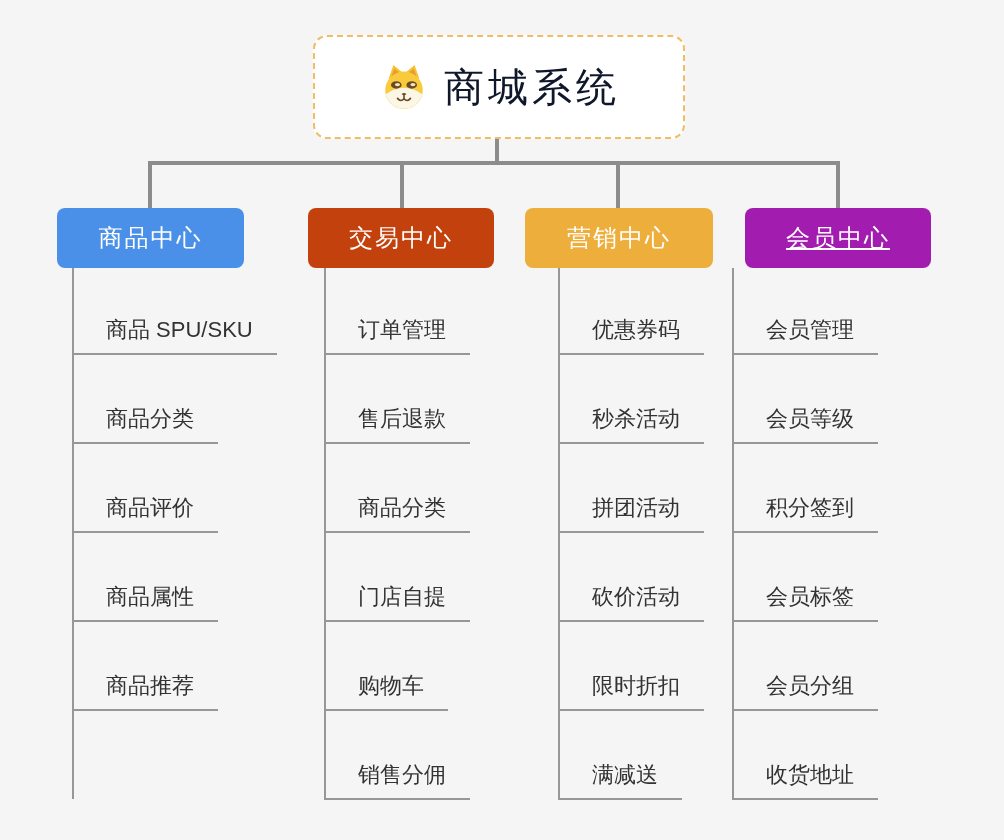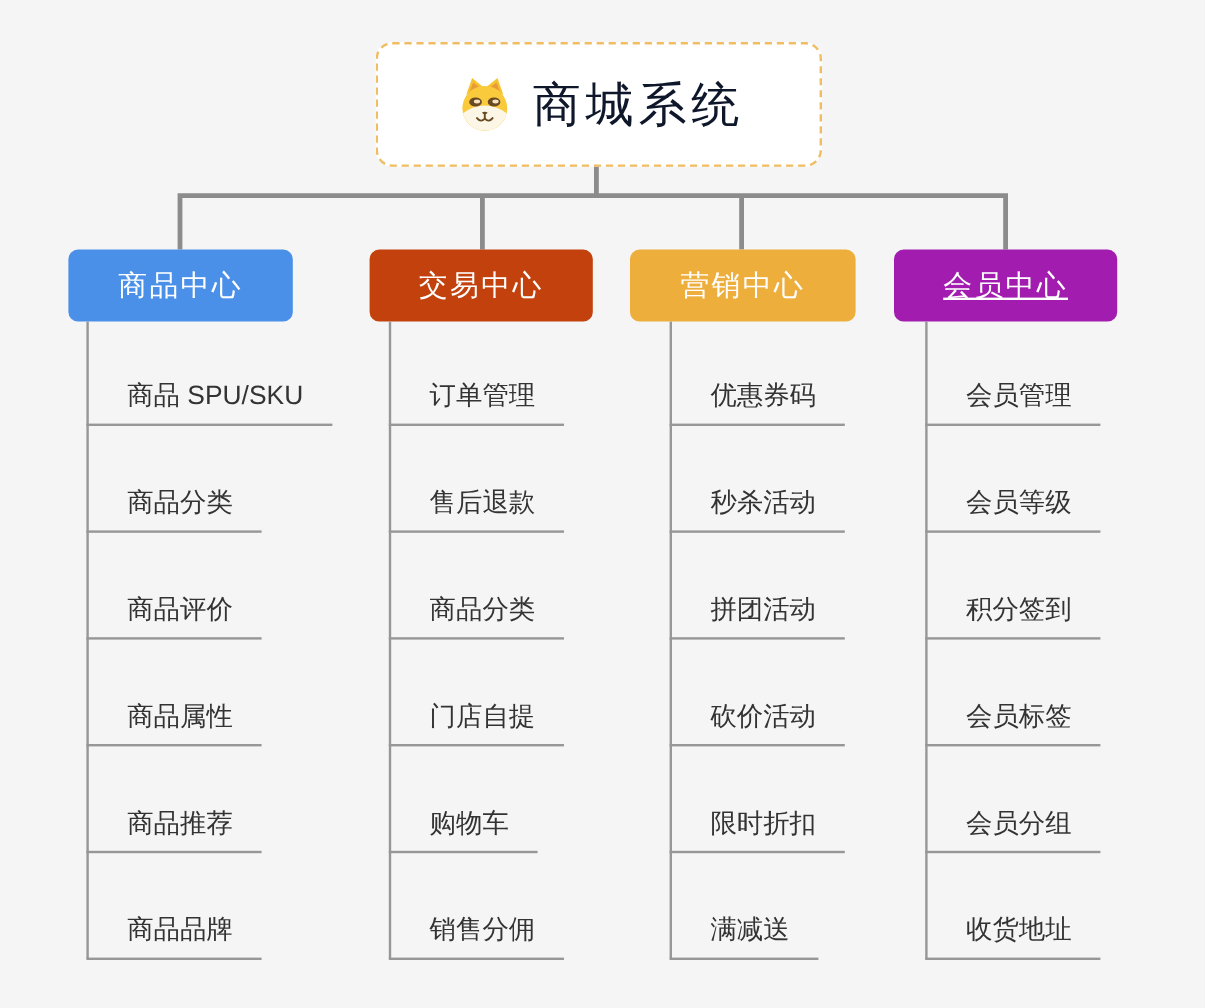--- a/index.html
+++ b/index.html
@@ -63,21 +63,21 @@
   
   .branch-col {
     position: absolute;
     top: 268px;
     width: 230px;
     height: 540px;
   }
   .c1 { left: 72px; }
   .c2 { left: 324px; }
   .c3 { left: 558px; }
-  .c4 { left: 771px; }
+  .c4 { left: 732px; }
   .trunk-line {
     position: absolute;
     left: 0; top: 0;
     width: 2px; height: 531px;
     background: #979797;
   }
   .leaf {
     position: absolute;
     left: 0;
     padding: 0 24px 8px 34px;
@@ -134,21 +134,20 @@
     <span>会员中心</span>
   </div>
 
   <div class="branch-col c1">
     <div class="trunk-line"></div>
     <div class="leaf r0">商品 SPU/SKU</div>
     <div class="leaf r1">商品分类</div>
     <div class="leaf r2">商品评价</div>
     <div class="leaf r3">商品属性</div>
     <div class="leaf r4">商品推荐</div>
-    <div class="leaf r5">商品品牌</div>
   </div>
 
   <div class="branch-col c2">
     <div class="trunk-line"></div>
     <div class="leaf r0">订单管理</div>
     <div class="leaf r1">售后退款</div>
     <div class="leaf r2">商品分类</div>
     <div class="leaf r3">门店自提</div>
     <div class="leaf r4">购物车</div>
     <div class="leaf r5">销售分佣</div>

